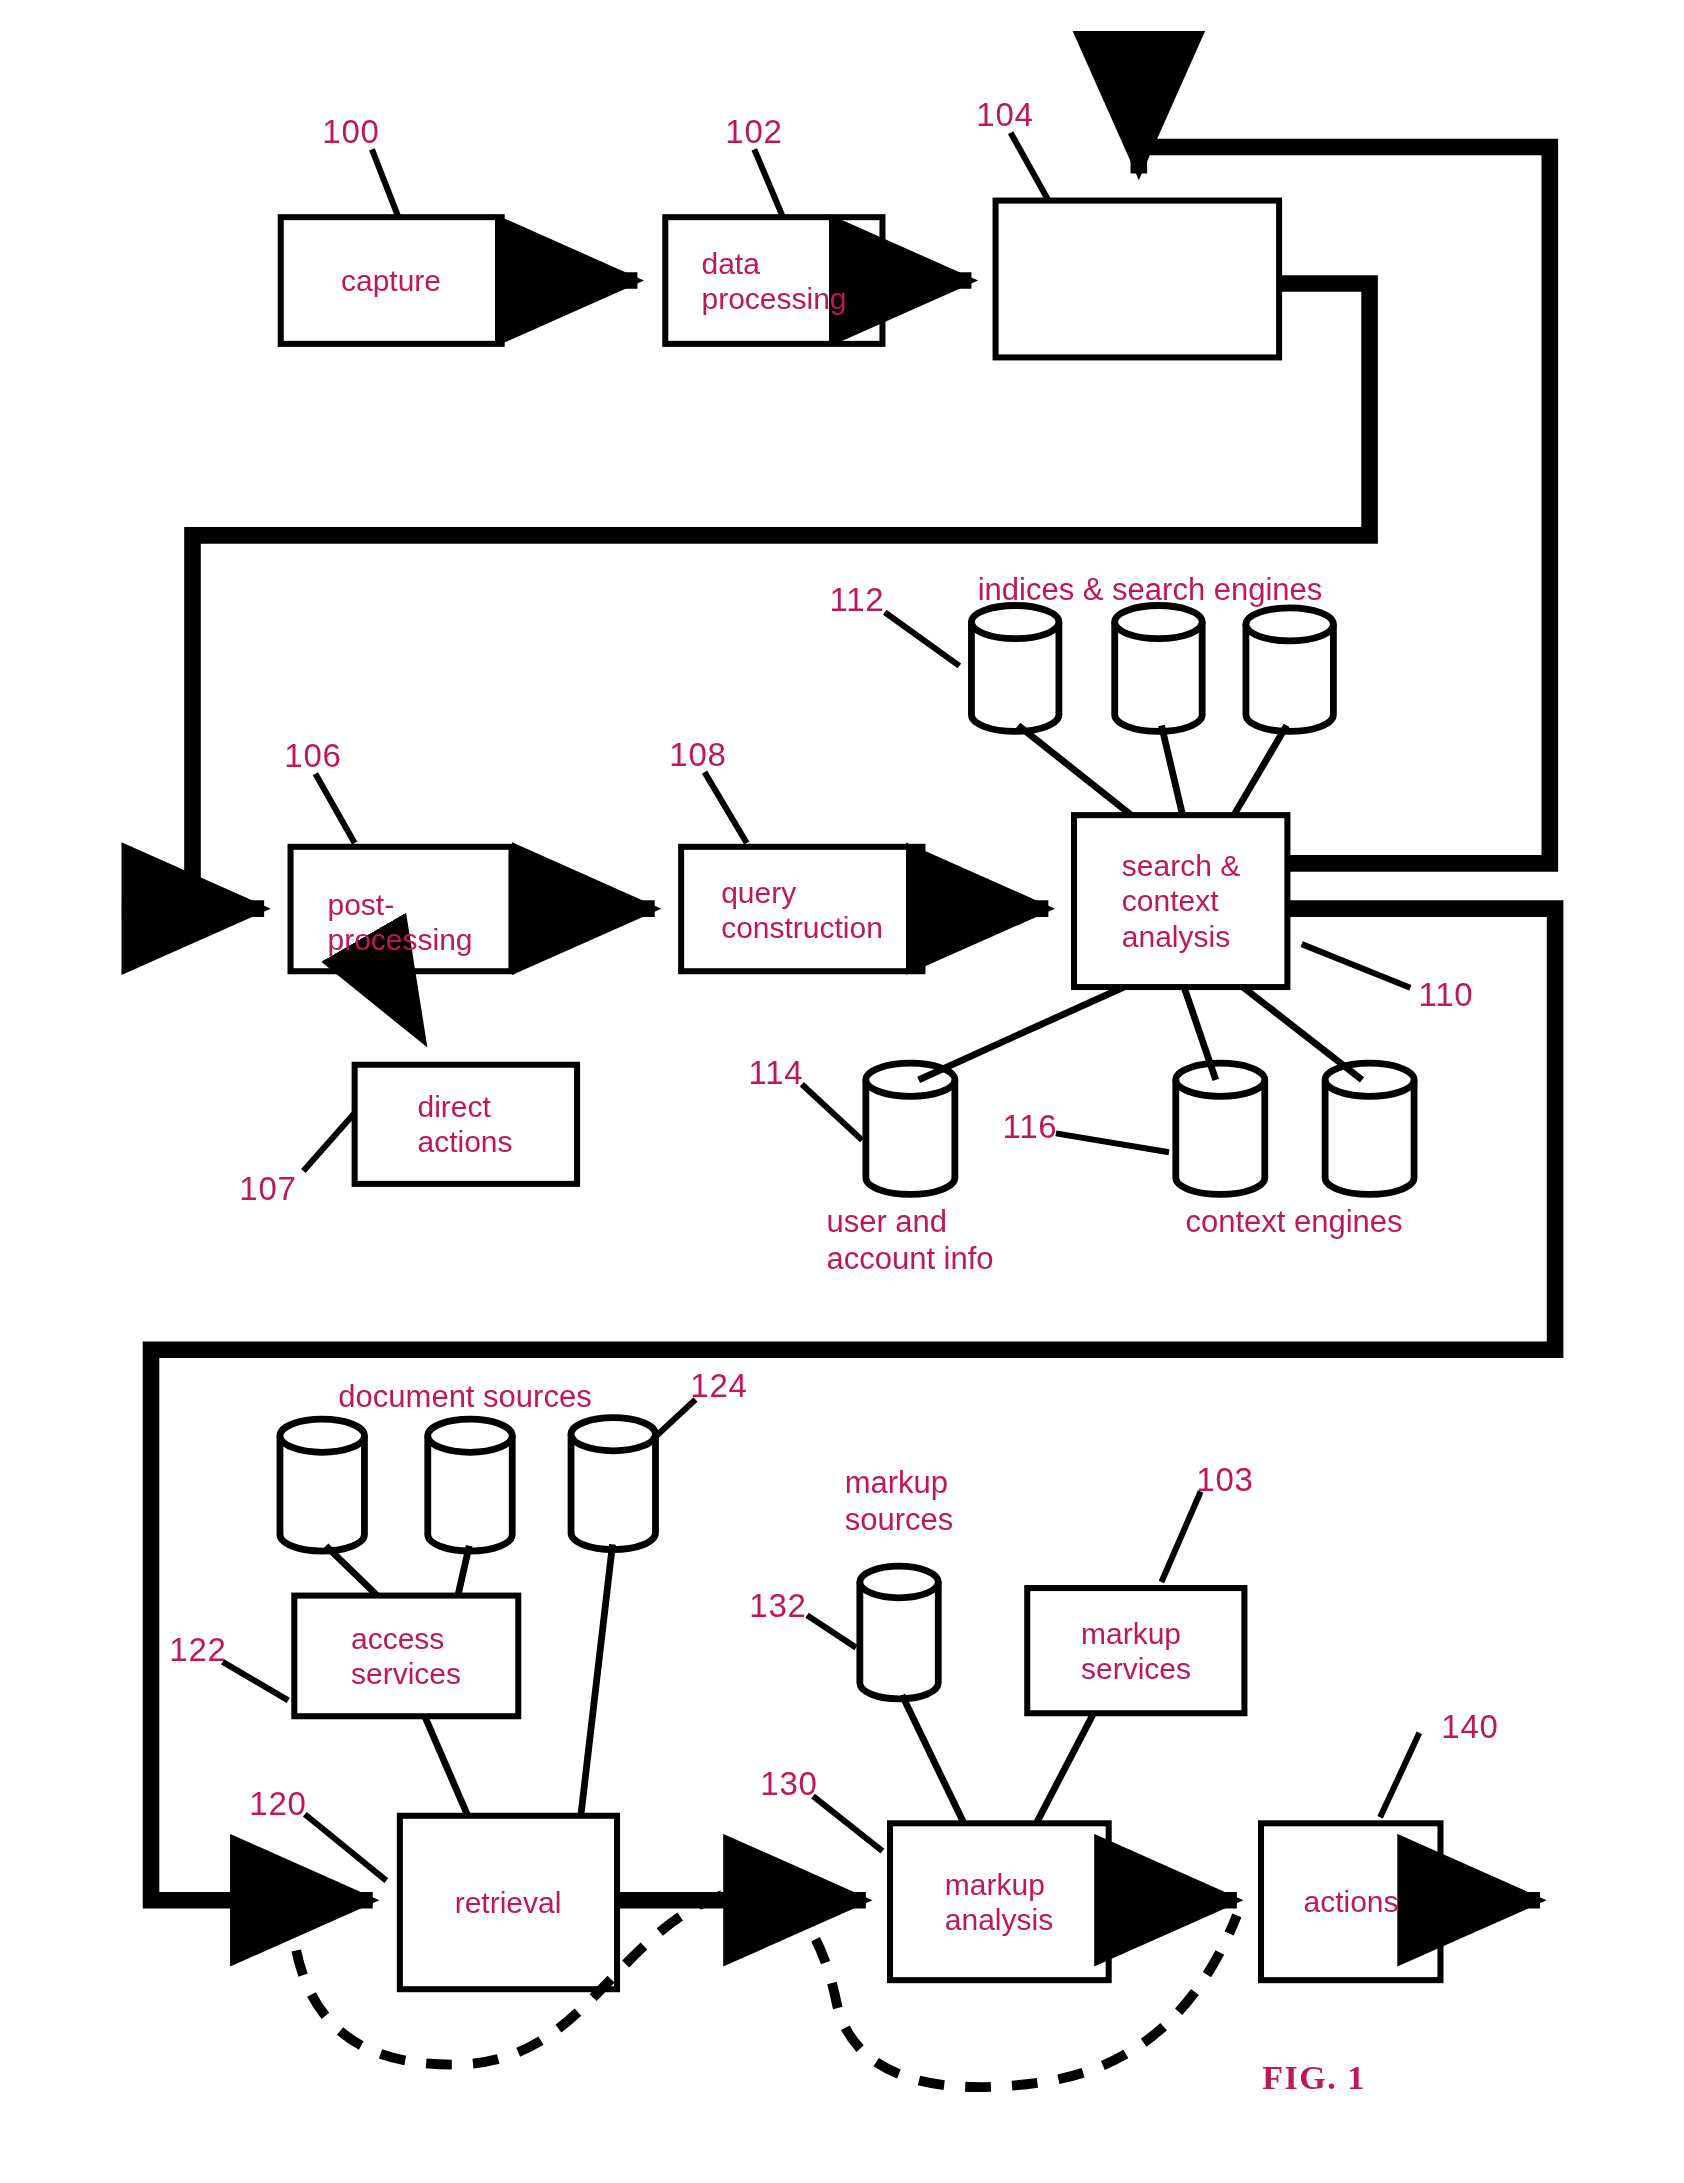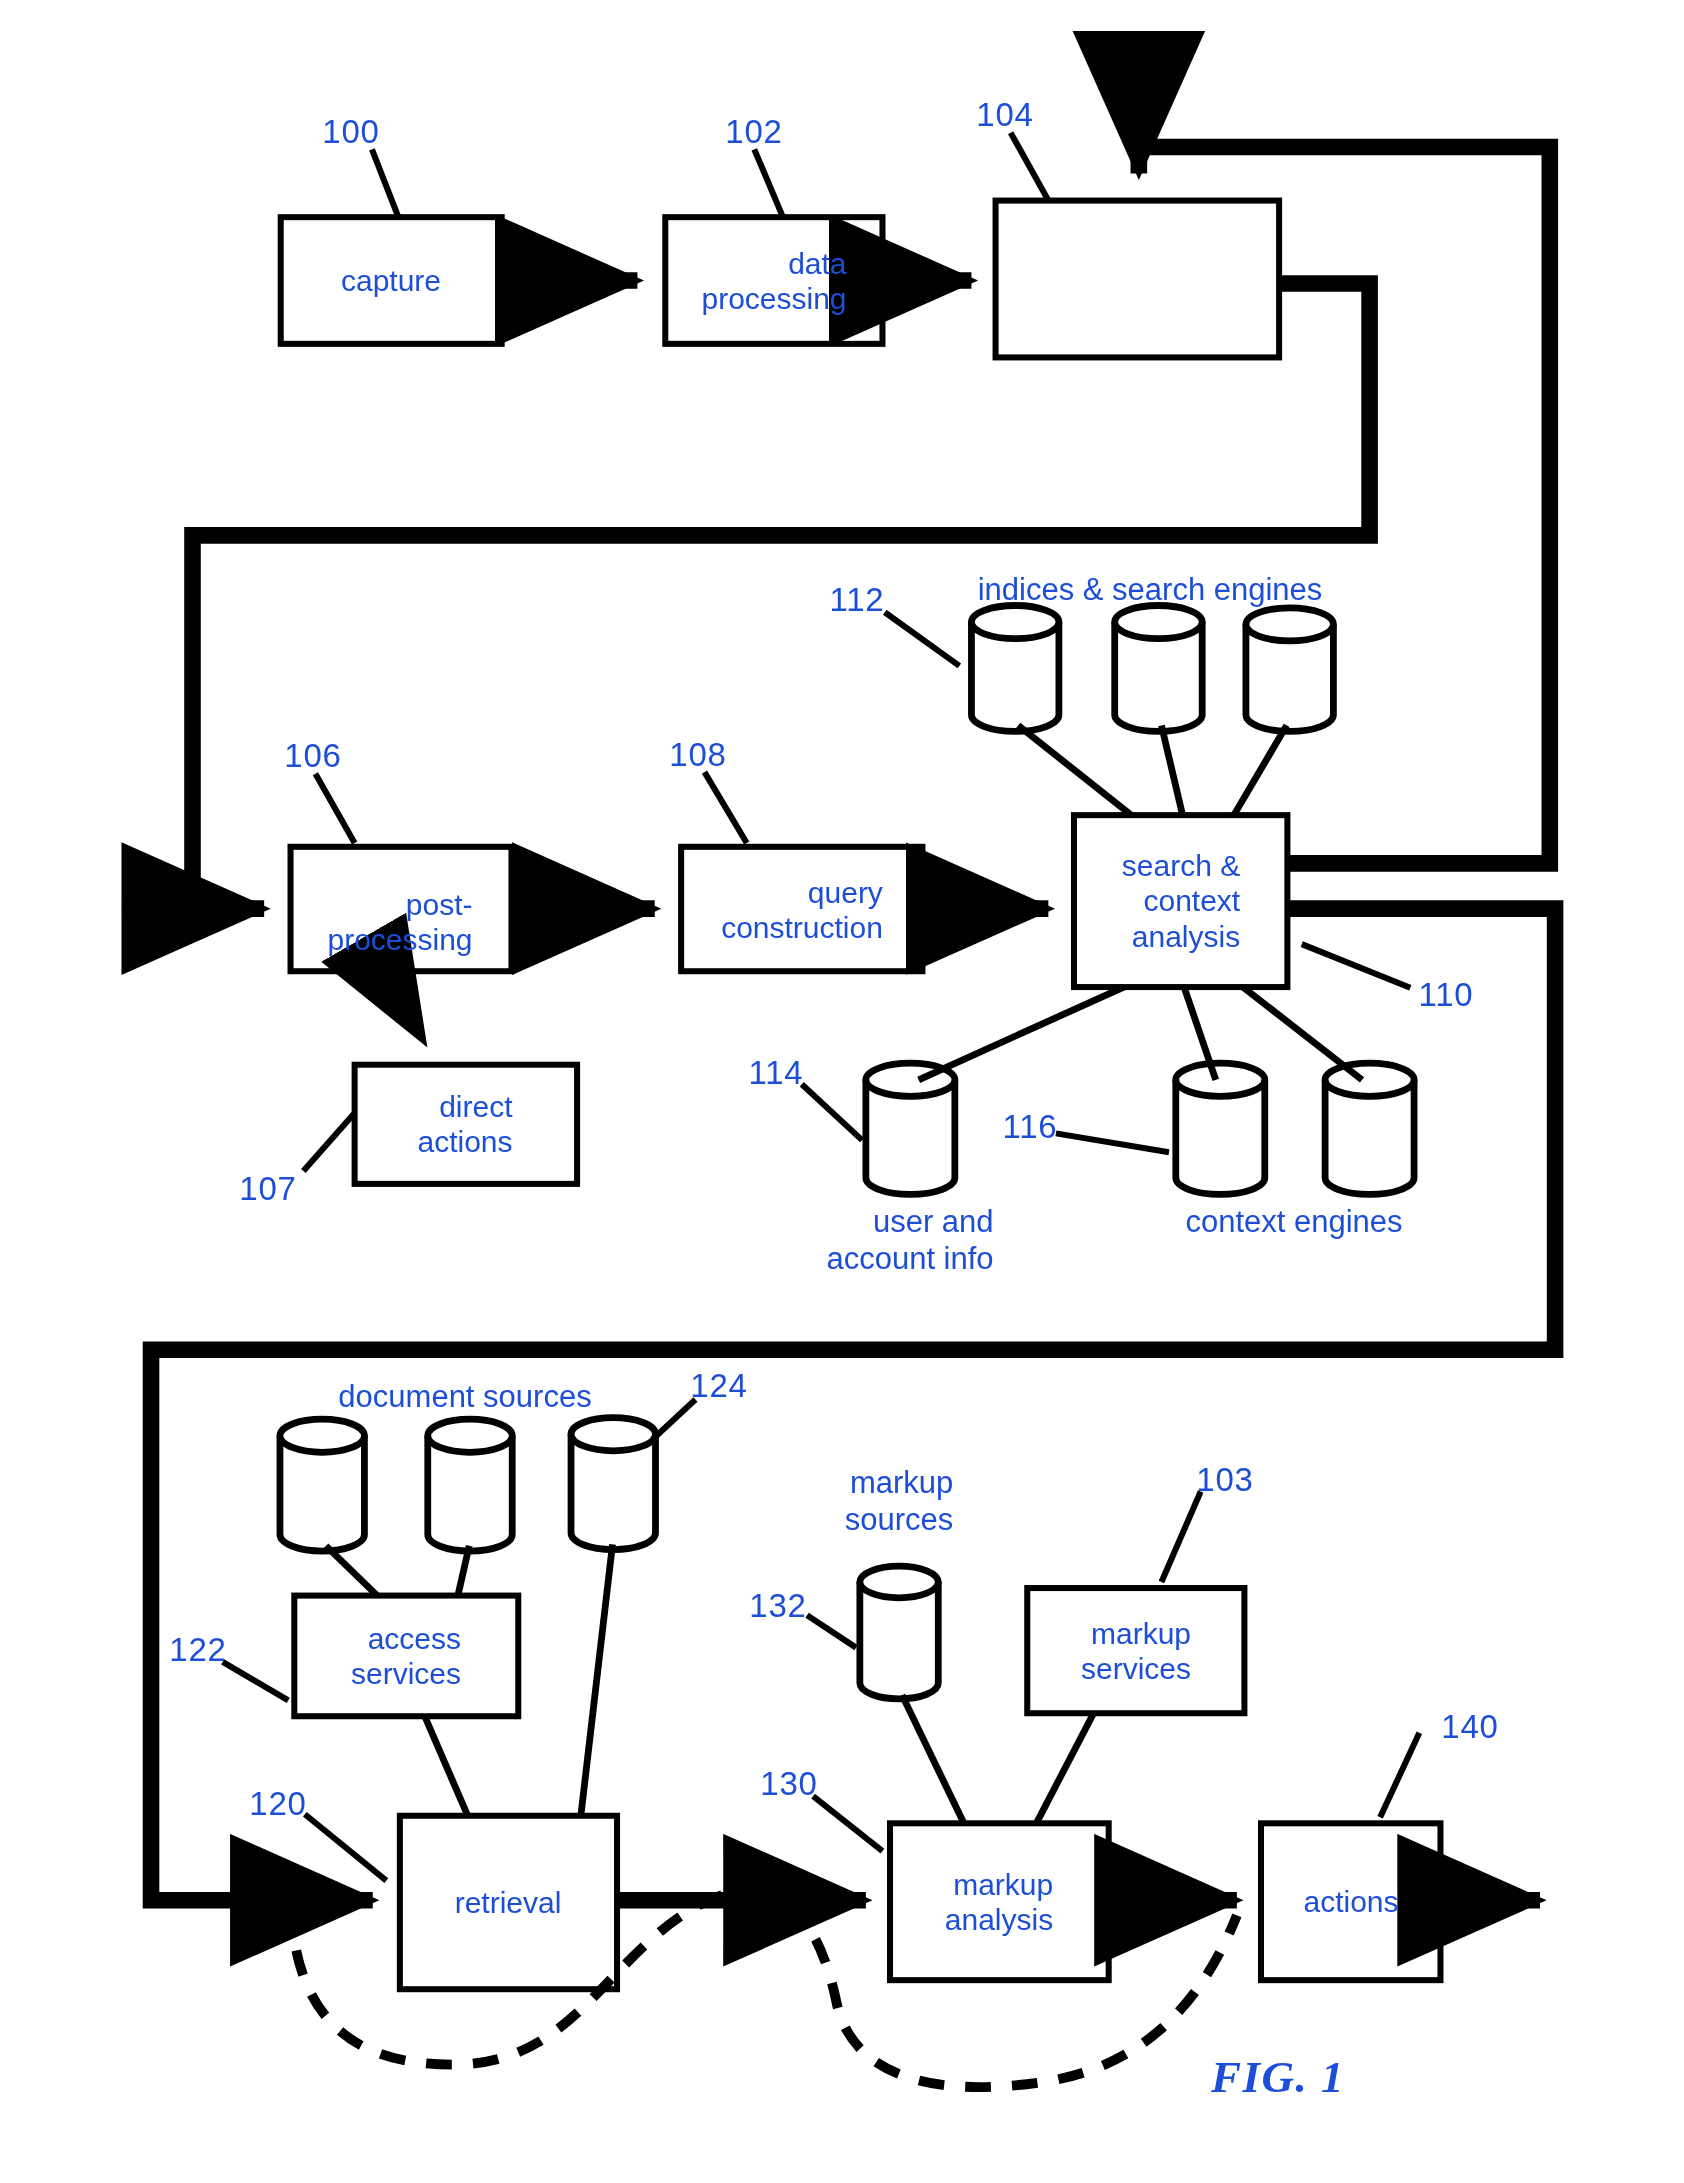--- a/index.html
+++ b/index.html
@@ -22,45 +22,45 @@
     top: 0;
     left: 0;
     width: 1685px;
     height: 2183px;
   }
   .box-label,
   .ref-num,
   .group-label,
   .fig-caption {
     position: absolute;
-    color: #1d4ed8;
+    color: #be185d;
     white-space: pre;
-    text-align: right;
+    text-align: left;
     line-height: 1.18;
     pointer-events: none;
   }
   .box-label {
     font-size: 30px;
     font-family: "Liberation Sans", sans-serif;
   }
   .ref-num {
     font-size: 33px;
     font-family: "Liberation Sans", sans-serif;
     letter-spacing: 0.8px;
   }
   .group-label {
     font-size: 31px;
     font-family: "Liberation Sans", sans-serif;
   }
   .fig-caption {
-    font-size: 45px;
+    font-size: 34px;
     font-family: "Liberation Serif", serif;
-    font-style: italic;
     font-weight: bold;
     letter-spacing: 1.5px;
+    margin-left: 36px;
   }
   .ctr {
     transform: translate(-50%, -50%);
   }
 </style>
 </head>
 <body>
 
 <div id="figure-root">
 

